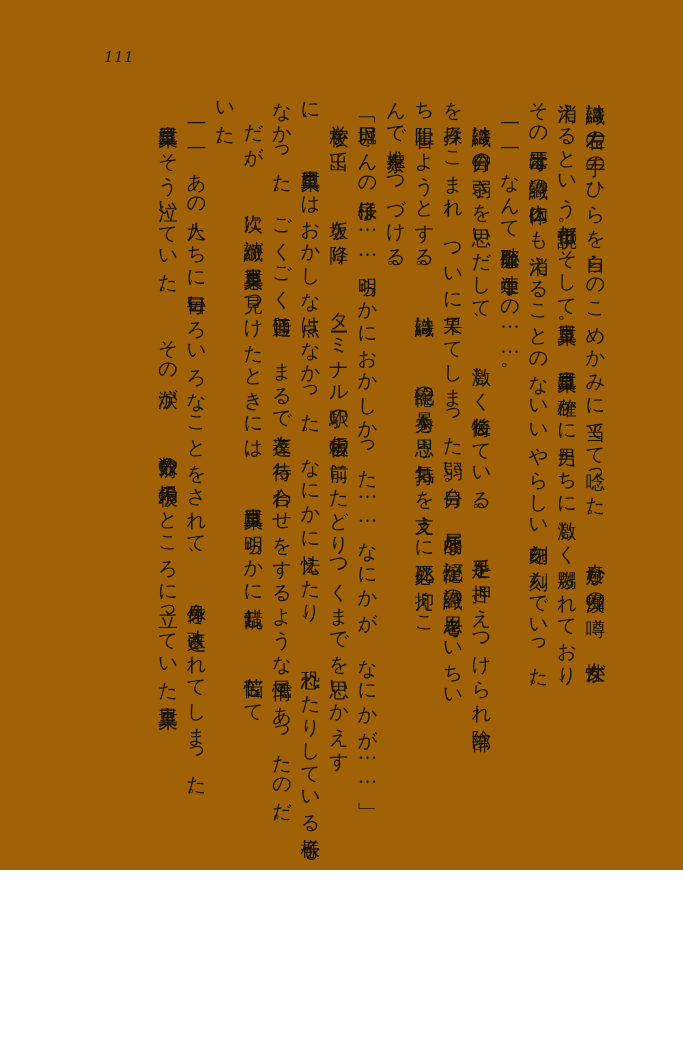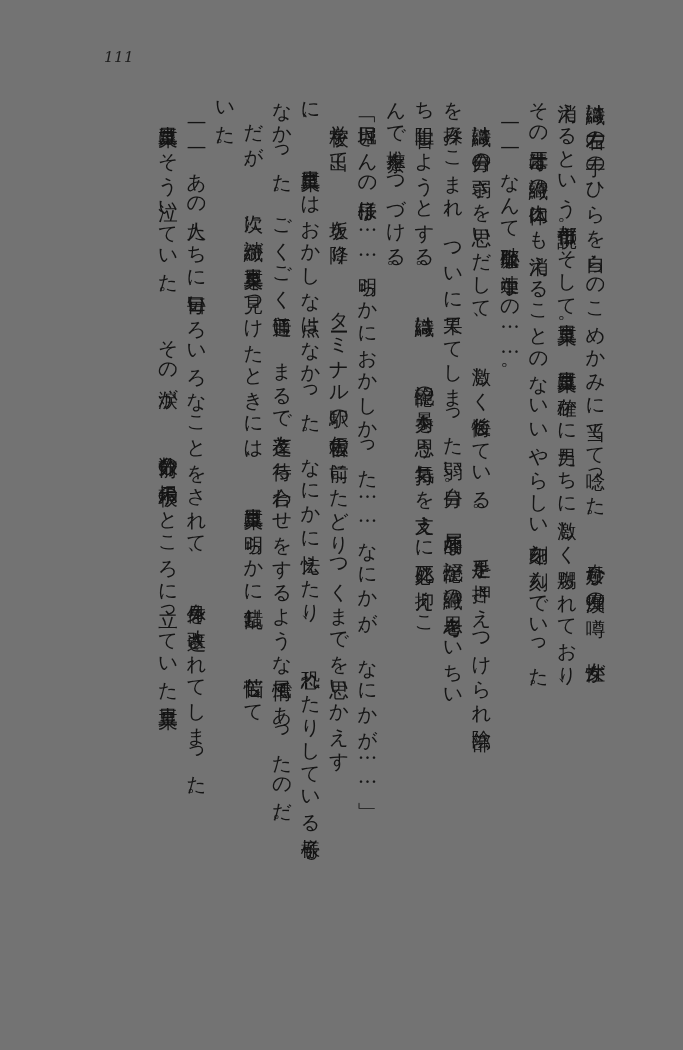--- a/index.html
+++ b/index.html
@@ -11,22 +11,22 @@
     width: 683px;
     height: 1050px;
     overflow: hidden;
     font-family: "DejaVu Serif", "Liberation Serif", serif;
     color: #151515;
   }
 
   #page {
     position: relative;
     width: 683px;
-    height: 1050px;
-    background: #737373;
+    height: 870px;
+    background: #a16207;
   }
 
   
   #page-number {
     position: absolute;
     top: 48px;
     left: 104px;
     font-size: 15px;
     font-style: italic;
     font-family: "DejaVu Serif", "Liberation Serif", serif;

